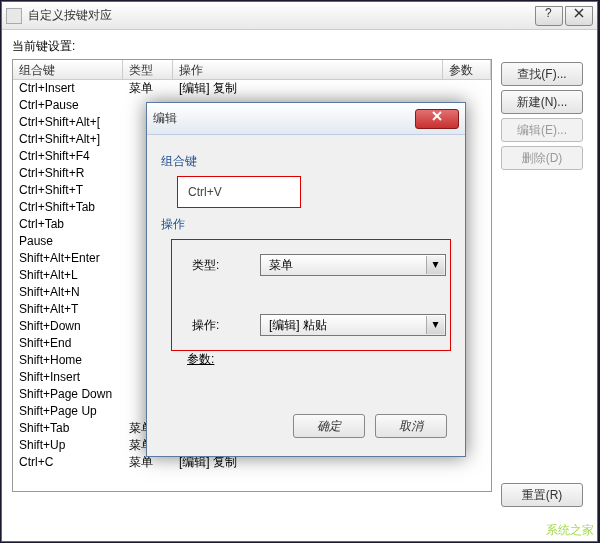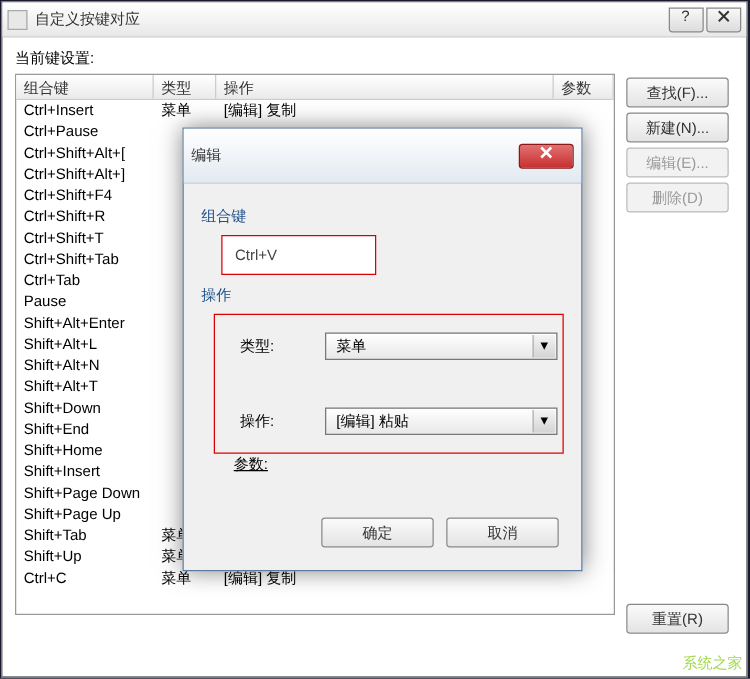--- a/index.html
+++ b/index.html
@@ -24,35 +24,35 @@
 .row .td2 { width: 50px; padding-left: 6px; } 
 .row .td3 { width: 270px; padding-left: 6px; }
 
 .side-buttons { position: absolute; top: 60px; right: 14px; width: 82px; }
 .btn { display: block; width: 100%; height: 24px; margin-bottom: 4px; background: linear-gradient(#fafafa,#e4e4e4); border: 1px solid #888; border-radius: 3px; text-align: center; line-height: 22px; color: #333; }
 .btn.disabled { color: #999; border-color: #bbb; background: #f2f2f2; }
 .btn.reset { position: absolute; right: 14px; bottom: 30px; width: 82px; height: 24px; }
 
 
 .edit-dialog { position: absolute; top: 102px; left: 146px; width: 320px; height: 355px; border: 1px solid #5a7aa0; background: #f0f0f0; box-shadow: 0 0 18px rgba(0,0,0,0.5); }
-.edit-titlebar { height: 44px; background: linear-gradient(#fff,#e2e9f1); border-bottom: 1px solid #c0cde0; display: flex; align-items: center; padding: 0 6px; }
+.edit-titlebar { height: 32px; background: linear-gradient(#fff,#e2e9f1); border-bottom: 1px solid #c0cde0; display: flex; align-items: center; padding: 0 6px; }
 .edit-titlebar .title { flex: 1; color: #333; }
 .close-btn { width: 44px; height: 20px; background: linear-gradient(#e27070,#c83030); border: 1px solid #8a1818; border-radius: 3px; text-align: center; line-height: 17px; }
 .close-btn svg { display: block; margin: auto; }
 
 .edit-body { padding: 10px 14px; }
 .group-label { color: #1e4e8a; margin-bottom: 6px; margin-top: 8px; }
 .combo-box { margin-left: 16px; border: 1px solid #d00; padding: 8px 10px; width: 124px; background: #fff; color: #444; margin-bottom: 8px; }
 .form-row { display: flex; align-items: center; margin: 10px 0 10px 16px; gap: 22px; }
 .form-row .lbl { width: 46px; }
 .form-row .field { flex: 1; height: 22px; border: 1px solid #777; background: linear-gradient(#fff,#e8e8e8); position: relative; padding-left: 8px; line-height: 20px; }
 .form-row .field .arrow { position: absolute; right: 1px; top: 1px; width: 18px; height: 18px; background: linear-gradient(#f4f4f4,#d4d4d4); border-left: 1px solid #aaa; text-align: center; line-height: 16px; }
 .red-outline { border: 1px solid #d00; padding: 4px; margin-left: 10px; margin-top: 4px; }
 .dlg-buttons { position: absolute; bottom: 14px; right: 18px; display: flex; gap: 10px; }
-.dlg-buttons .btn { width: 90px; }
+.dlg-buttons .btn { width: 72px; font-style: italic; }
 
 .watermark { position: absolute; right: 6px; bottom: 2px; color: #84cc16; opacity: .75; display: flex; align-items: center; gap: 20px; z-index: 5; }
 .watermark svg { opacity: .8; }
 </style>
 </head>
 <body>
 
 <div class="main-window">
   <div class="main-titlebar">
     <span class="icon"></span>

